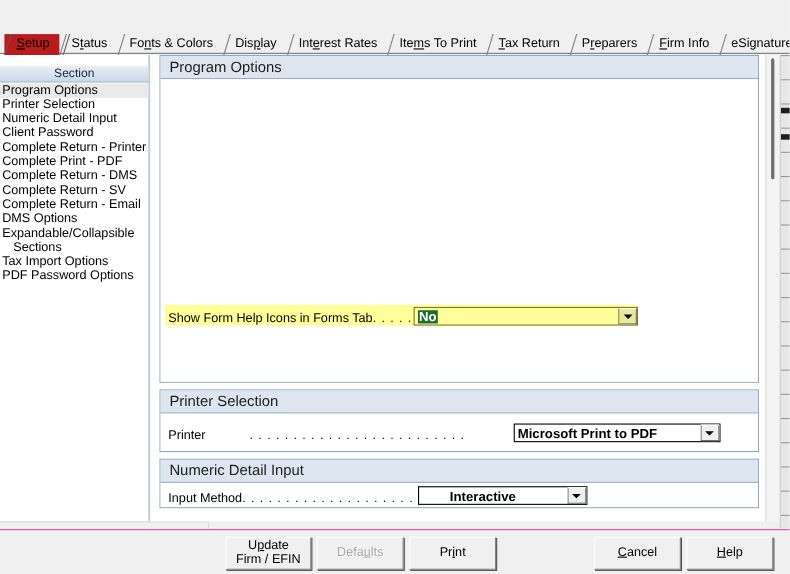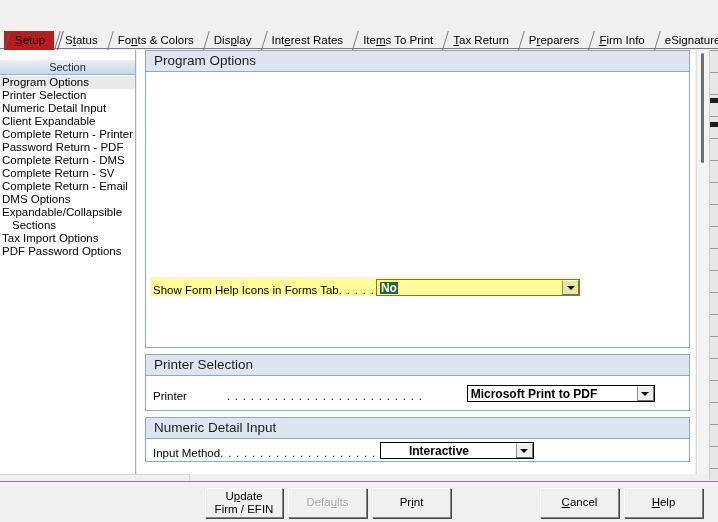--- a/index.html
+++ b/index.html
@@ -334,27 +334,27 @@
         <div class="sidebar-item selected">
           <span>Program Options</span>
         </div>
         <div class="sidebar-item">
           <span>Printer Selection</span>
         </div>
         <div class="sidebar-item">
           <span>Numeric Detail Input</span>
         </div>
         <div class="sidebar-item">
-          <span>Client Expandable</span>
+          <span>Client Password</span>
         </div>
         <div class="sidebar-item">
           <span>Complete Return - Printer</span>
         </div>
         <div class="sidebar-item">
-          <span>Password Return - PDF</span>
+          <span>Complete Print - PDF</span>
         </div>
         <div class="sidebar-item">
           <span>Complete Return - DMS</span>
         </div>
         <div class="sidebar-item">
           <span>Complete Return - SV</span>
         </div>
         <div class="sidebar-item">
           <span>Complete Return - Email</span>
         </div>

